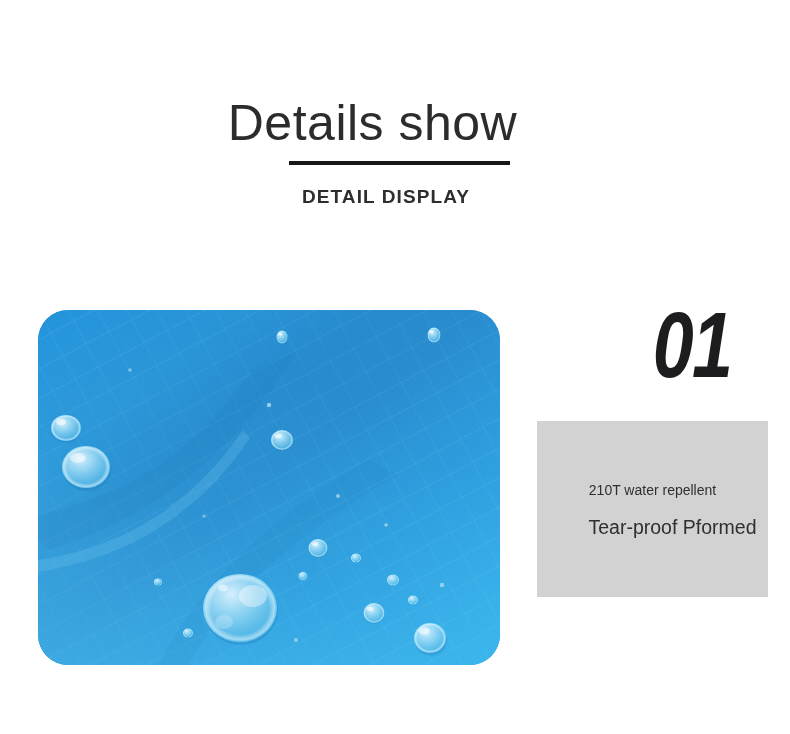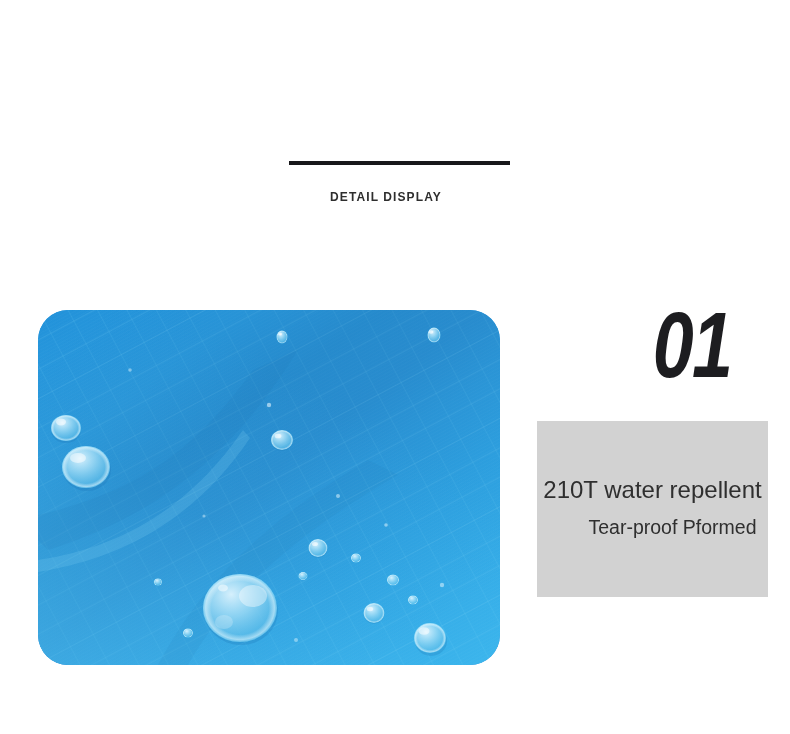--- a/index.html
+++ b/index.html
@@ -47,21 +47,21 @@
     width: 221px;
     height: 4px;
     background: #17171a;
   }
   #page-subtitle {
     position: absolute;
     left: 0;
     top: 187px;
     width: 772px;
     text-align: center;
-    font-size: 12px;
+    font-size: 19px;
     line-height: 20px;
     font-weight: bold;
     color: #2e2e2e;
     letter-spacing: 1.1px;
     white-space: nowrap;
   }
 
   
   #fabric-photo {
     position: absolute;
@@ -111,37 +111,38 @@
     align-items: center;
     justify-content: center;
   }
   .spec-line {
     width: 100%;
     text-align: center;
     color: #2f2f2f;
     white-space: nowrap;
   }
   #spec-line-1 {
-    font-size: 24px;
+    font-size: 14px;
     line-height: 24px;
     margin-bottom: 12px;
   }
   #spec-line-2 {
     font-size: 19.5px;
     line-height: 26px;
     padding-left: 40px;
   }
 </style>
 </head>
 <body>
 
 <div id="page">
 
   <div id="header-block">
 
+    <div id="page-title">Details show</div>
 
     <div id="title-rule"></div>
 
     <div id="page-subtitle">DETAIL DISPLAY</div>
   </div>
 
   <div id="fabric-photo">
     <svg viewBox="0 0 462 355" xmlns="http://www.w3.org/2000/svg">
       <defs>
 

